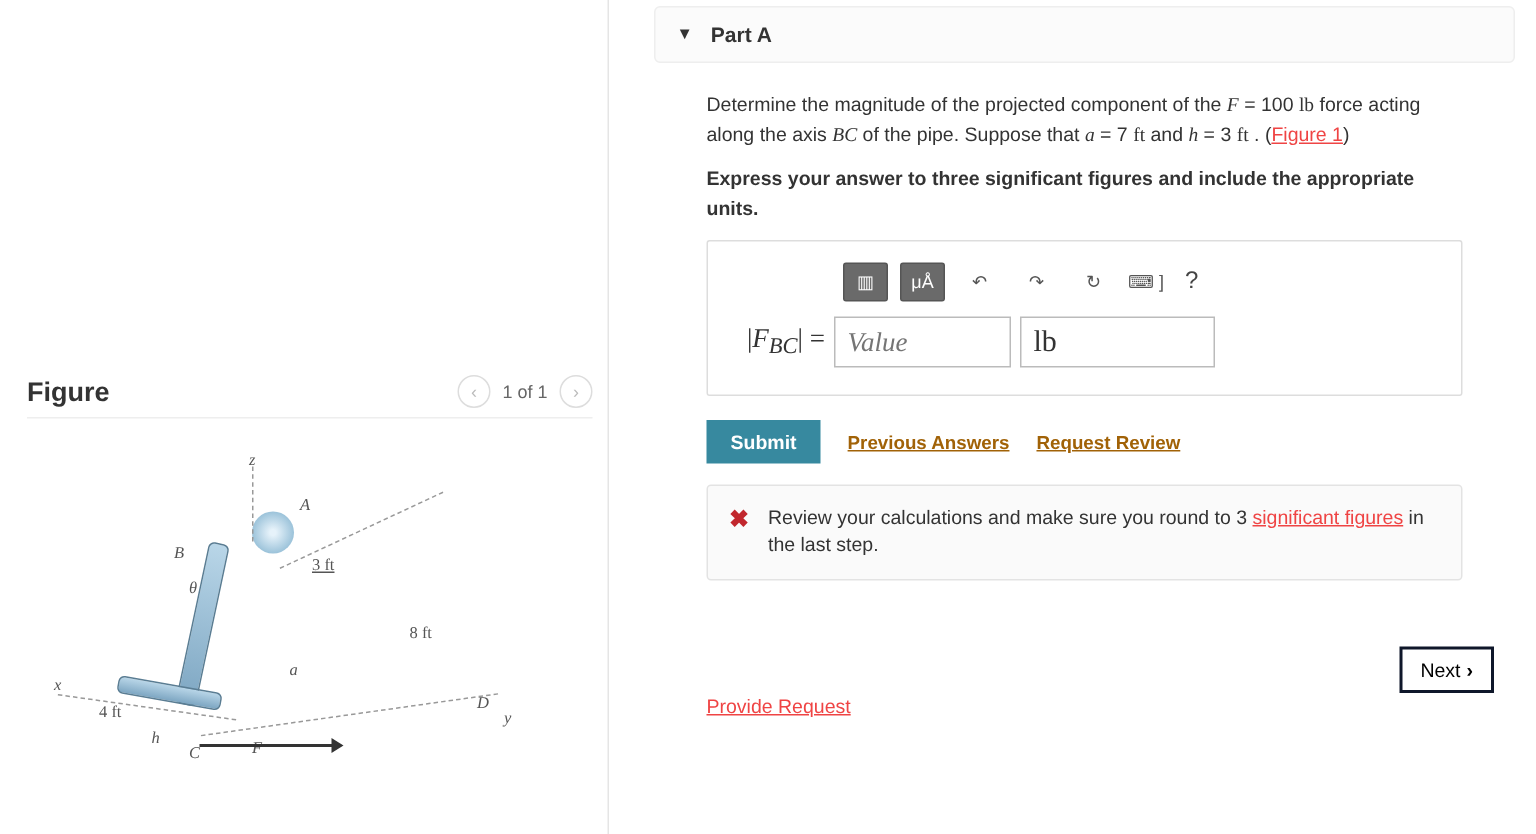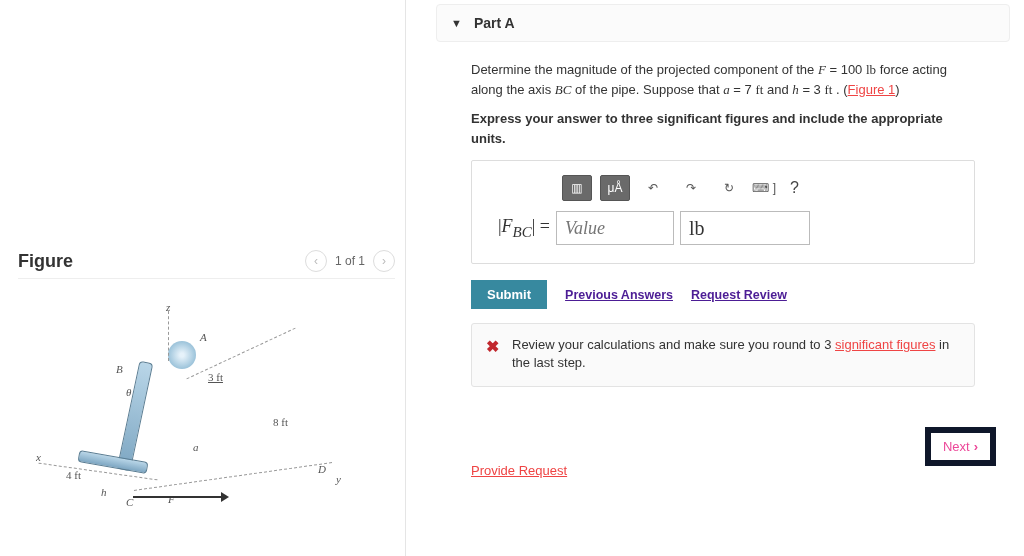--- a/index.html
+++ b/index.html
@@ -93,43 +93,43 @@
   .unit-input {
     width: 130px; height: 34px; border:1px solid #bbb;
     font-size: 20px; color:#333; padding:0 8px; font-family:'Times New Roman',serif;
   }
 
   .submit-row { margin: 16px 35px 0; display:flex; align-items:center; gap:18px; font-size:13px; }
   .submit-btn {
     background:#37899f; color:#fff; border:none; padding:7px 16px;
     font-weight:700; font-size:13px;
   }
-  .submit-row a { color:#4c1d95; text-decoration:underline; font-weight:700; font-size:12.5px; }
+  .submit-row a { color:#a16207; text-decoration:underline; font-weight:700; font-size:12.5px; }
 
   .feedback-box {
     margin: 14px 35px 0;
     border:1px solid #e3e3e3; border-radius:3px;
     background:#fafafa;
     padding: 12px 14px 14px 40px;
     position:relative;
     line-height:1.4;
   }
   .feedback-box .xicon {
     position:absolute; left:14px; top:12px;
     color:#c1272d; font-weight:700; font-size:16px;
   }
   .feedback-title { font-weight:700; }
 
   .footer-row {
     margin: 28px 14px 0 35px;
     display:flex; justify-content:space-between; align-items:center;
   }
   .next-btn {
-    border:6px solid #0f172a; background:#fff; padding:6px 12px;
-    font-size:13px; color:#ec4899;
+    border:2px solid #0f172a; background:#fff; padding:6px 12px;
+    font-size:13px; color:#000000;
   }
   .next-btn .chev { font-weight:700; margin-left:4px; }
 
   
   .lbl { position:absolute; font-size:11px; font-style:italic; color:#555; font-family:'Times New Roman',serif; }
 </style>
 </head>
 <body>
 
 <div class="page">

